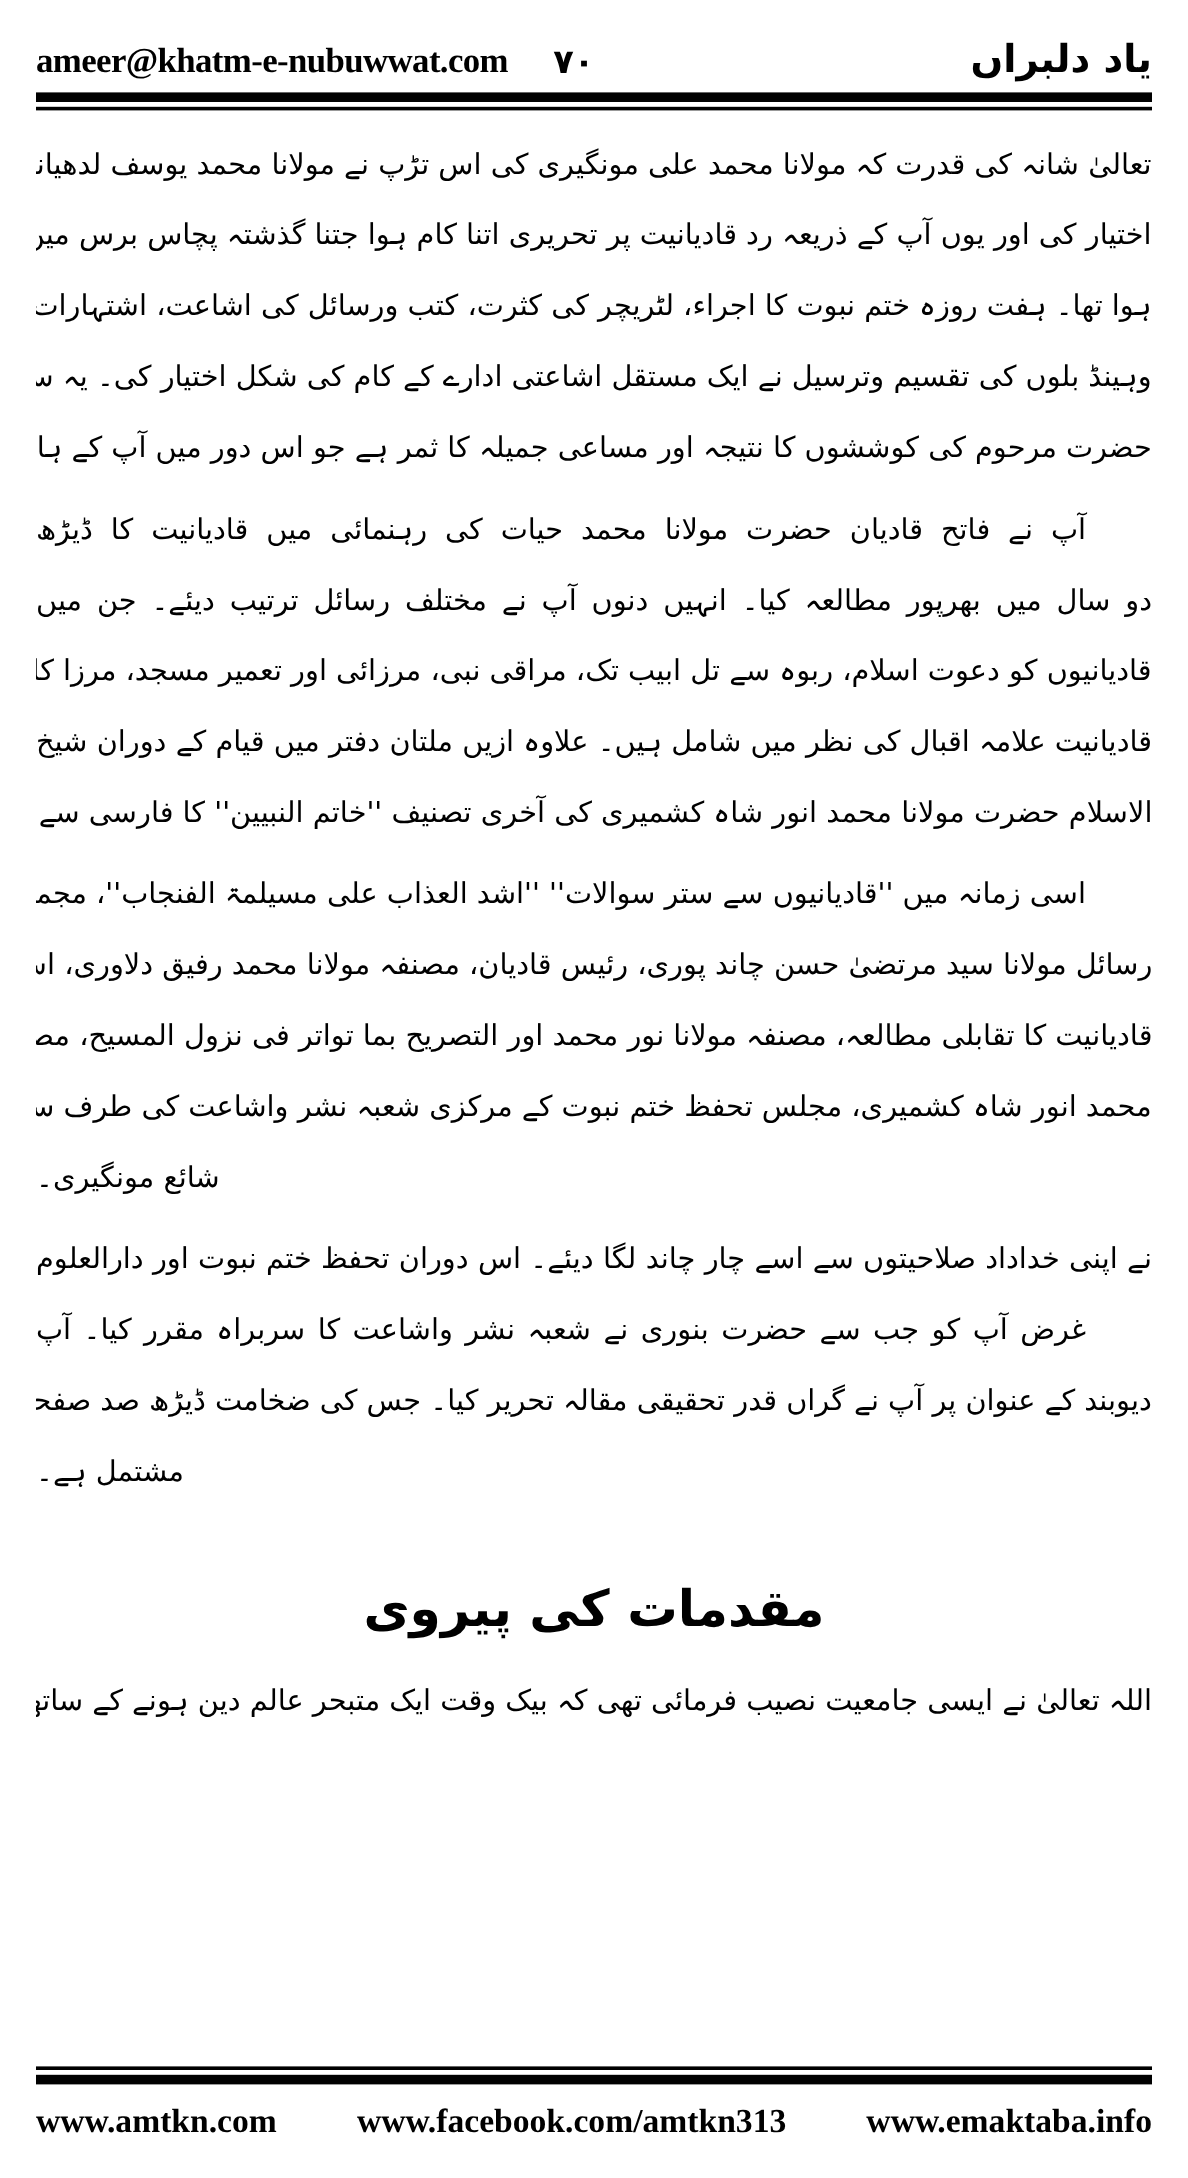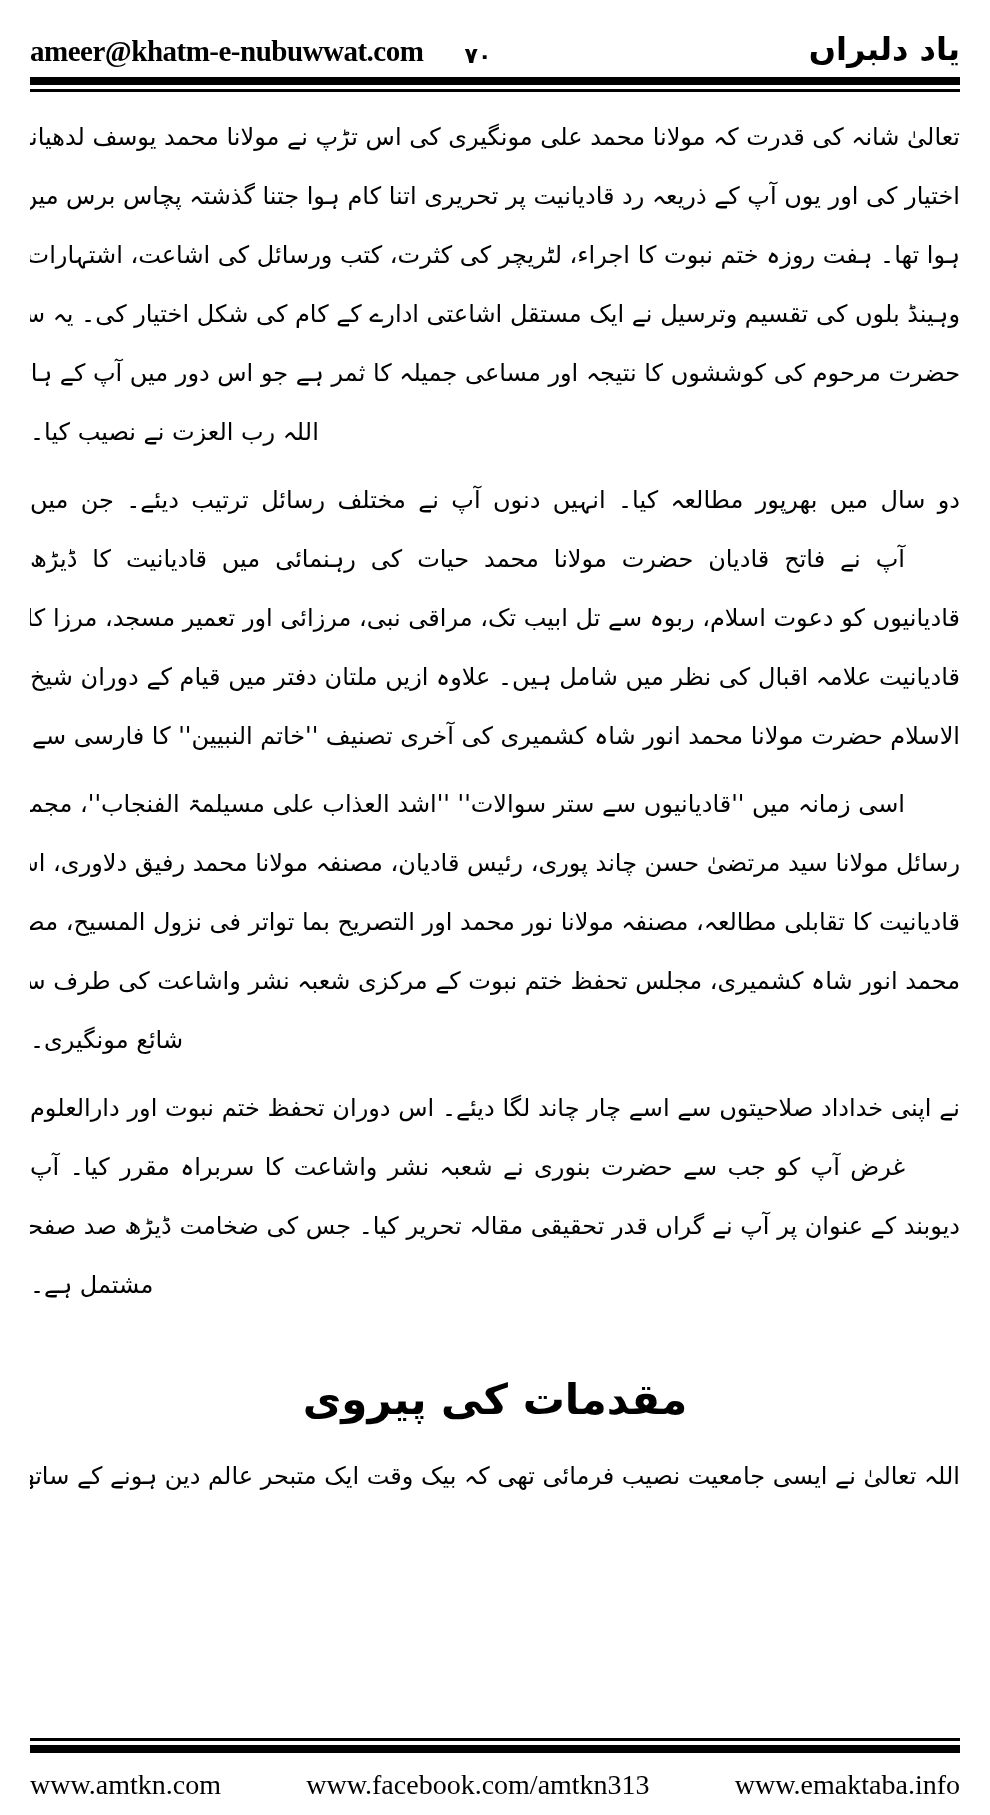--- a/index.html
+++ b/index.html
@@ -15,21 +15,21 @@
   .header-row{
     display:flex;align-items:flex-end;justify-content:space-between;
     padding-top:12px;height:56px;text-align:right;
   }
   .hdr-email{
     font-family:"Liberation Serif",serif;font-weight:bold;
     font-size:29px;letter-spacing:-0.5px;
   }
   .hdr-pageno{
     font-family:"DejaVu Sans",sans-serif;font-weight:bold;
-    font-size:22px;direction:rtl;transform:translateX(-120px);
+    font-size:28px;direction:rtl;transform:translateX(-120px);
   }
   .hdr-title{
     direction:rtl;font-weight:bold;font-size:32px;line-height:38px;margin-left:36px;
   }
   .rule-thick{height:8px;background:#000;}
   .rule-thin{height:3px;background:#000;}
   .rule-gap{height:4px;}
   .header-rules{margin-top:9px;}
   
   .body-text{margin-top:16px;}
@@ -48,22 +48,22 @@
   .line.end{text-align:left;text-align-last:left;}
   .section-heading{
     direction:rtl;text-align:center;
     font-size:42px;font-weight:bold;line-height:74px;
     margin-top:48px;margin-bottom:10px;
   }
   
   .footer{margin-top:auto;}
   .footer-links{
     display:flex;justify-content:space-between;align-items:center;
-    padding-top:16px;padding-bottom:14px;
-    font-family:"Liberation Serif",serif;font-weight:normal;font-size:28px;
+    padding-top:16px;padding-bottom:30px;
+    font-family:"Liberation Serif",serif;font-weight:bold;font-size:28px;
   }
 </style>
 </head>
 <body>
 
 <div class="header-row pad">
   <div class="hdr-email">ameer@khatm-e-nubuwwat.com</div>
   <div class="hdr-pageno">۷۰</div>
   <div class="hdr-title">یاد دلبراں</div>
 </div>
@@ -74,25 +74,24 @@
 </div>
 
 <div class="body-text pad">
   <div id="body-top">
       <div class="para">
         <div class="line">تعالیٰ شانہ کی قدرت کہ مولانا محمد علی مونگیری کی اس تڑپ نے مولانا محمد یوسف لدھیانوی کی شکل</div>
         <div class="line">اختیار کی اور یوں آپ کے ذریعہ رد قادیانیت پر تحریری اتنا کام ہوا جتنا گذشتہ پچاس برس میں نہیں</div>
         <div class="line">ہوا تھا۔ ہفت روزہ ختم نبوت کا اجراء، لٹریچر کی کثرت، کتب ورسائل کی اشاعت، اشتہارات</div>
         <div class="line">وہینڈ بلوں کی تقسیم وترسیل نے ایک مستقل اشاعتی ادارے کے کام کی شکل اختیار کی۔ یہ سب</div>
         <div class="line">حضرت مرحوم کی کوششوں کا نتیجہ اور مساعی جمیلہ کا ثمر ہے جو اس دور میں آپ کے ہاتھوں امت کو</div>
-        <div class="line end">اللہ رب العزت نے نصیب کیا۔</div>
       </div>
       <div class="para">
+        <div class="line indent">آپ نے فاتح قادیان حضرت مولانا محمد حیات کی رہنمائی میں قادیانیت کا ڈیڑھ</div>
         <div class="line">دو سال میں بھرپور مطالعہ کیا۔ انہیں دنوں آپ نے مختلف رسائل ترتیب دیئے۔ جن میں</div>
-        <div class="line indent">آپ نے فاتح قادیان حضرت مولانا محمد حیات کی رہنمائی میں قادیانیت کا ڈیڑھ</div>
         <div class="line">قادیانیوں کو دعوت اسلام، ربوہ سے تل ابیب تک، مراقی نبی، مرزائی اور تعمیر مسجد، مرزا کا اقرار اور</div>
         <div class="line">قادیانیت علامہ اقبال کی نظر میں شامل ہیں۔ علاوہ ازیں ملتان دفتر میں قیام کے دوران شیخ</div>
         <div class="line">الاسلام حضرت مولانا محمد انور شاہ کشمیری کی آخری تصنیف ''خاتم النبیین'' کا فارسی سے اردو میں</div>
       </div>
       <div class="para">
         <div class="line indent">اسی زمانہ میں ''قادیانیوں سے ستر سوالات'' ''اشد العذاب علی مسیلمۃ الفنجاب''، مجموعہ</div>
         <div class="line">رسائل مولانا سید مرتضیٰ حسن چاند پوری، رئیس قادیان، مصنفہ مولانا محمد رفیق دلاوری، اسلام اور</div>
         <div class="line">قادیانیت کا تقابلی مطالعہ، مصنفہ مولانا نور محمد اور التصریح بما تواتر فی نزول المسیح، مصنفہ مولانا سید</div>
         <div class="line">محمد انور شاہ کشمیری، مجلس تحفظ ختم نبوت کے مرکزی شعبہ نشر واشاعت کی طرف سے آپ نے</div>
         <div class="line end">شائع مونگیری۔</div>

